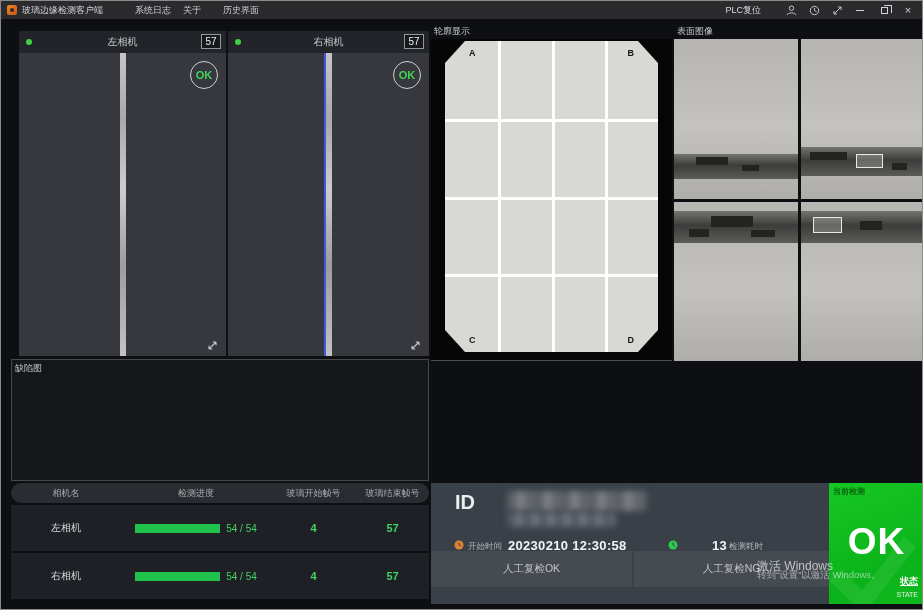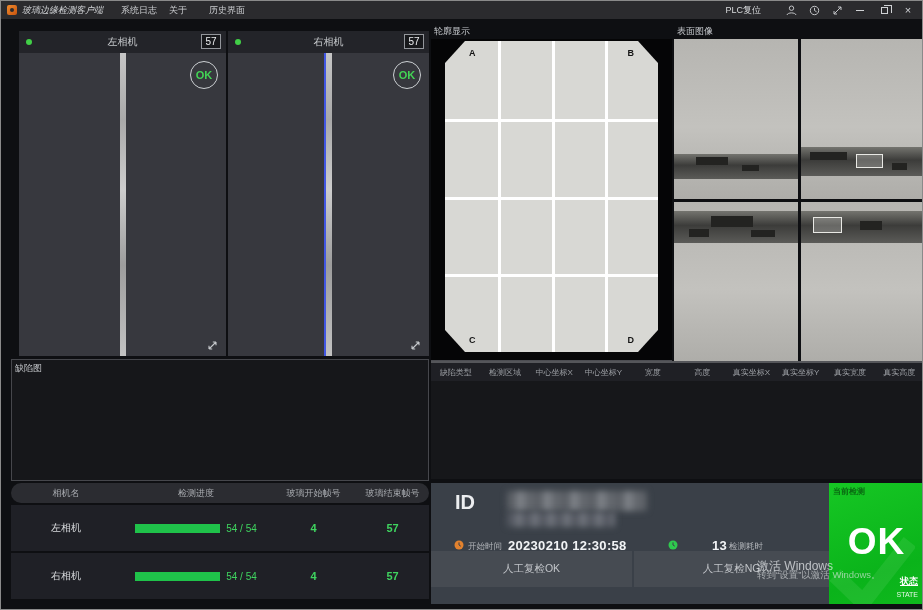--- a/index.html
+++ b/index.html
@@ -8,21 +8,21 @@
     position:relative;width:923px;height:610px;overflow:hidden;
     background:#0e0f12;border:1px solid #8a8a8a;
     font-family:"Liberation Sans","DejaVu Sans",sans-serif;
     -webkit-font-smoothing:antialiased;
   }
   
   .titlebar{position:absolute;left:0;top:0;right:0;height:18px;background:#2b2b2e;
     display:flex;align-items:center;padding:0 6px;font-size:9px;color:#c9cbce;z-index:40;}
   .app-icon{width:10px;height:10px;border-radius:2px;background:linear-gradient(135deg,#f08a2c,#c85510);margin-right:5px;flex:none;position:relative;}
   .app-icon::after{content:"";position:absolute;left:3px;top:3px;width:4px;height:4px;border-radius:50%;background:#2b2b2e;}
-  .app-title{margin-right:18px;color:#d3d5d8;font-style:italic;}
+  .app-title{margin-right:32px;color:#d3d5d8;}
   .menu-item{margin-right:12px;cursor:default;color:#c9cbce;}
   .menu-item.wide{margin-left:10px;}
   .tb-spacer{flex:1;}
   .plc-btn{margin-right:14px;color:#d8dadc;}
   .tb-ic{width:14px;height:14px;margin-left:9px;display:flex;align-items:center;justify-content:center;color:#c2c4c7;}
   .tb-ic svg{display:block;}
   .winbtn{width:16px;height:14px;margin-left:8px;display:flex;align-items:center;justify-content:center;color:#d0d2d5;font-size:11px;line-height:1;}
   .min-line{width:8px;height:1px;background:#d0d2d5;}
   .restore-box{width:7px;height:7px;border:1px solid #d0d2d5;position:relative;background:#2b2b2e;}
   .restore-box::before{content:"";position:absolute;left:2px;top:-3px;width:7px;height:7px;border:1px solid #d0d2d5;border-bottom:none;border-left:none;}
@@ -219,34 +219,20 @@
         <div class="blob" style="top:18%;left:62%;width:20%;height:4%;"></div>
       </div>
       <div class="simg">
         <div class="band" style="top:6%;height:20%;"></div>
         <div class="mark" style="top:10%;left:10%;width:24%;height:10%;"></div>
         <div class="blob" style="top:12%;left:48%;width:18%;height:6%;"></div>
       </div>
     </div>
   </div>
 
-  <div id="defect-table">
-    <div class="dt-header">
-      <span class="dt-col">缺陷类型</span>
-      <span class="dt-col">检测区域</span>
-      <span class="dt-col">中心坐标X</span>
-      <span class="dt-col">中心坐标Y</span>
-      <span class="dt-col">宽度</span>
-      <span class="dt-col">高度</span>
-      <span class="dt-col">真实坐标X</span>
-      <span class="dt-col">真实坐标Y</span>
-      <span class="dt-col">真实宽度</span>
-      <span class="dt-col">真实高度</span>
-    </div>
-  </div>
 
   <div id="stats">
     <div class="st-header">
       <span class="stc1">相机名</span>
       <span class="stc2">检测进度</span>
       <span class="stc3">玻璃开始帧号</span>
       <span class="stc4">玻璃结束帧号</span>
     </div>
     <div class="st-row">
       <span class="stc1">左相机</span>

